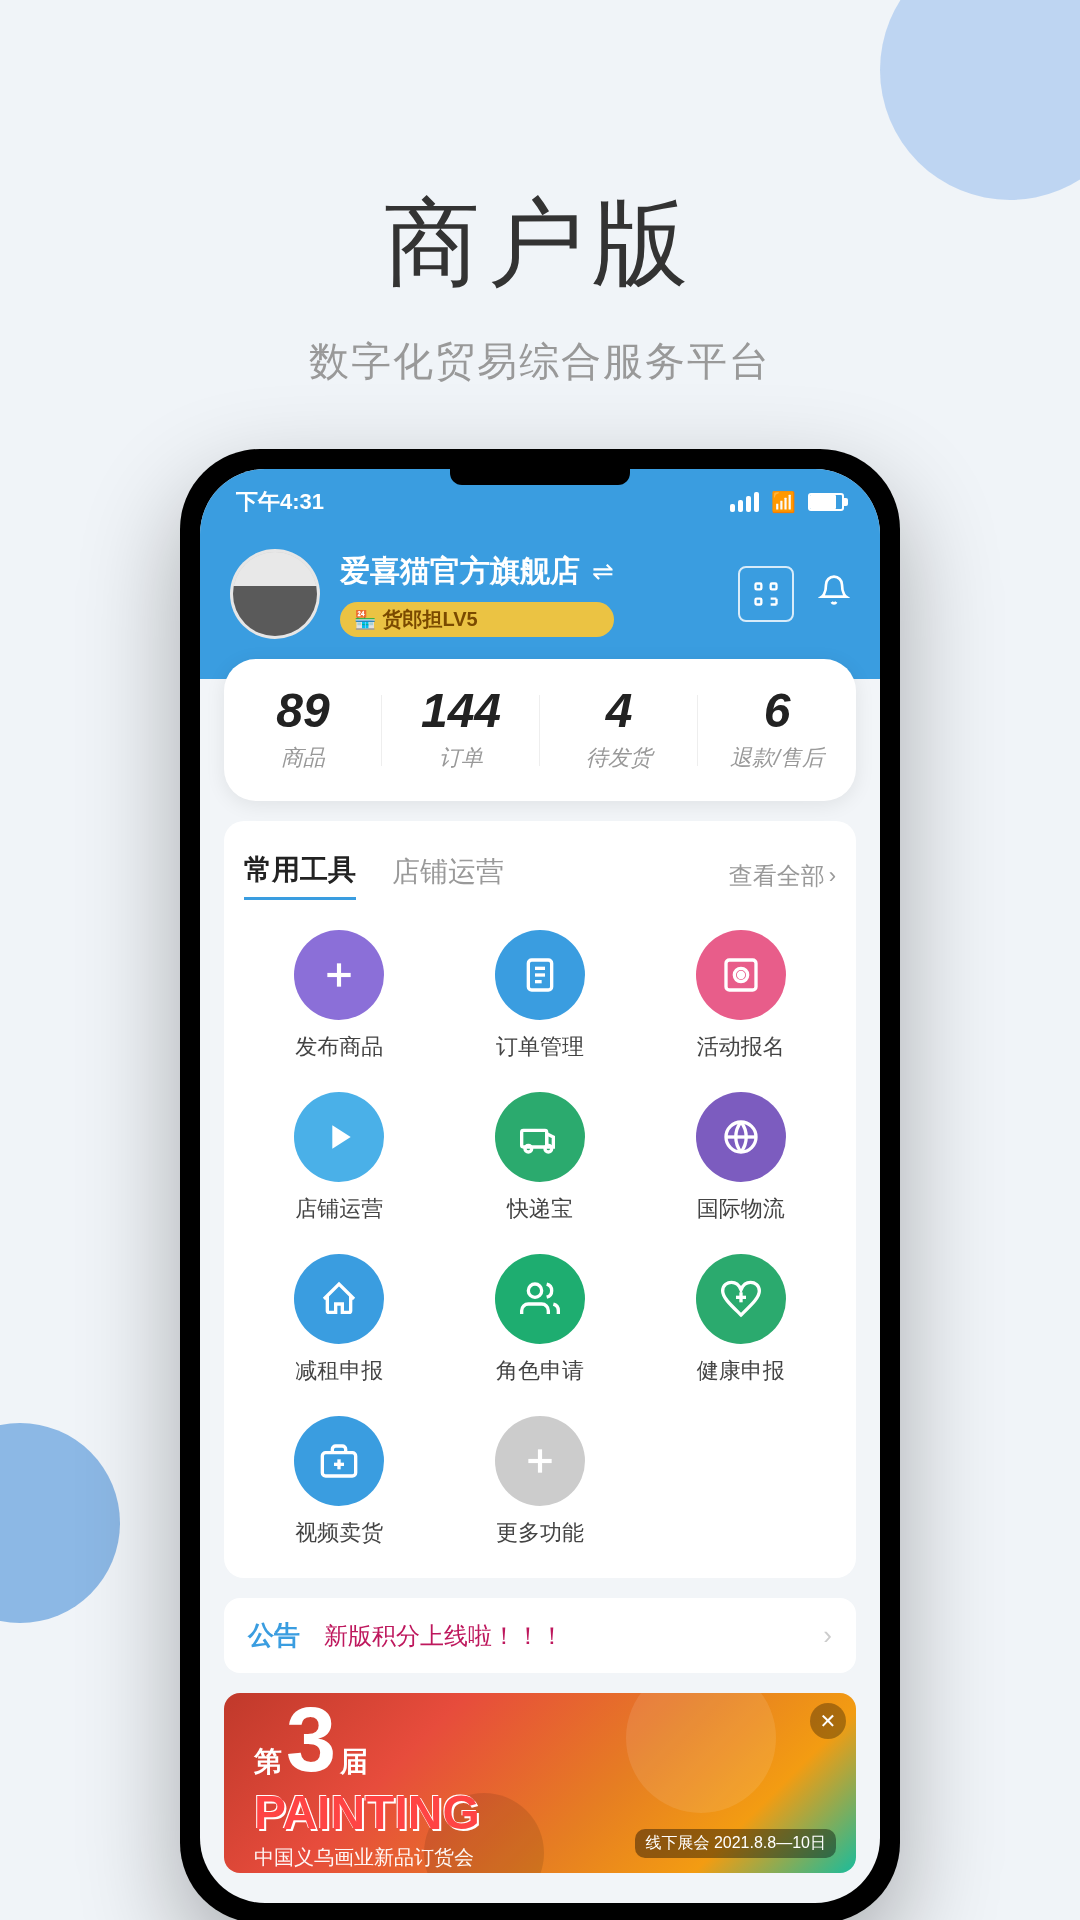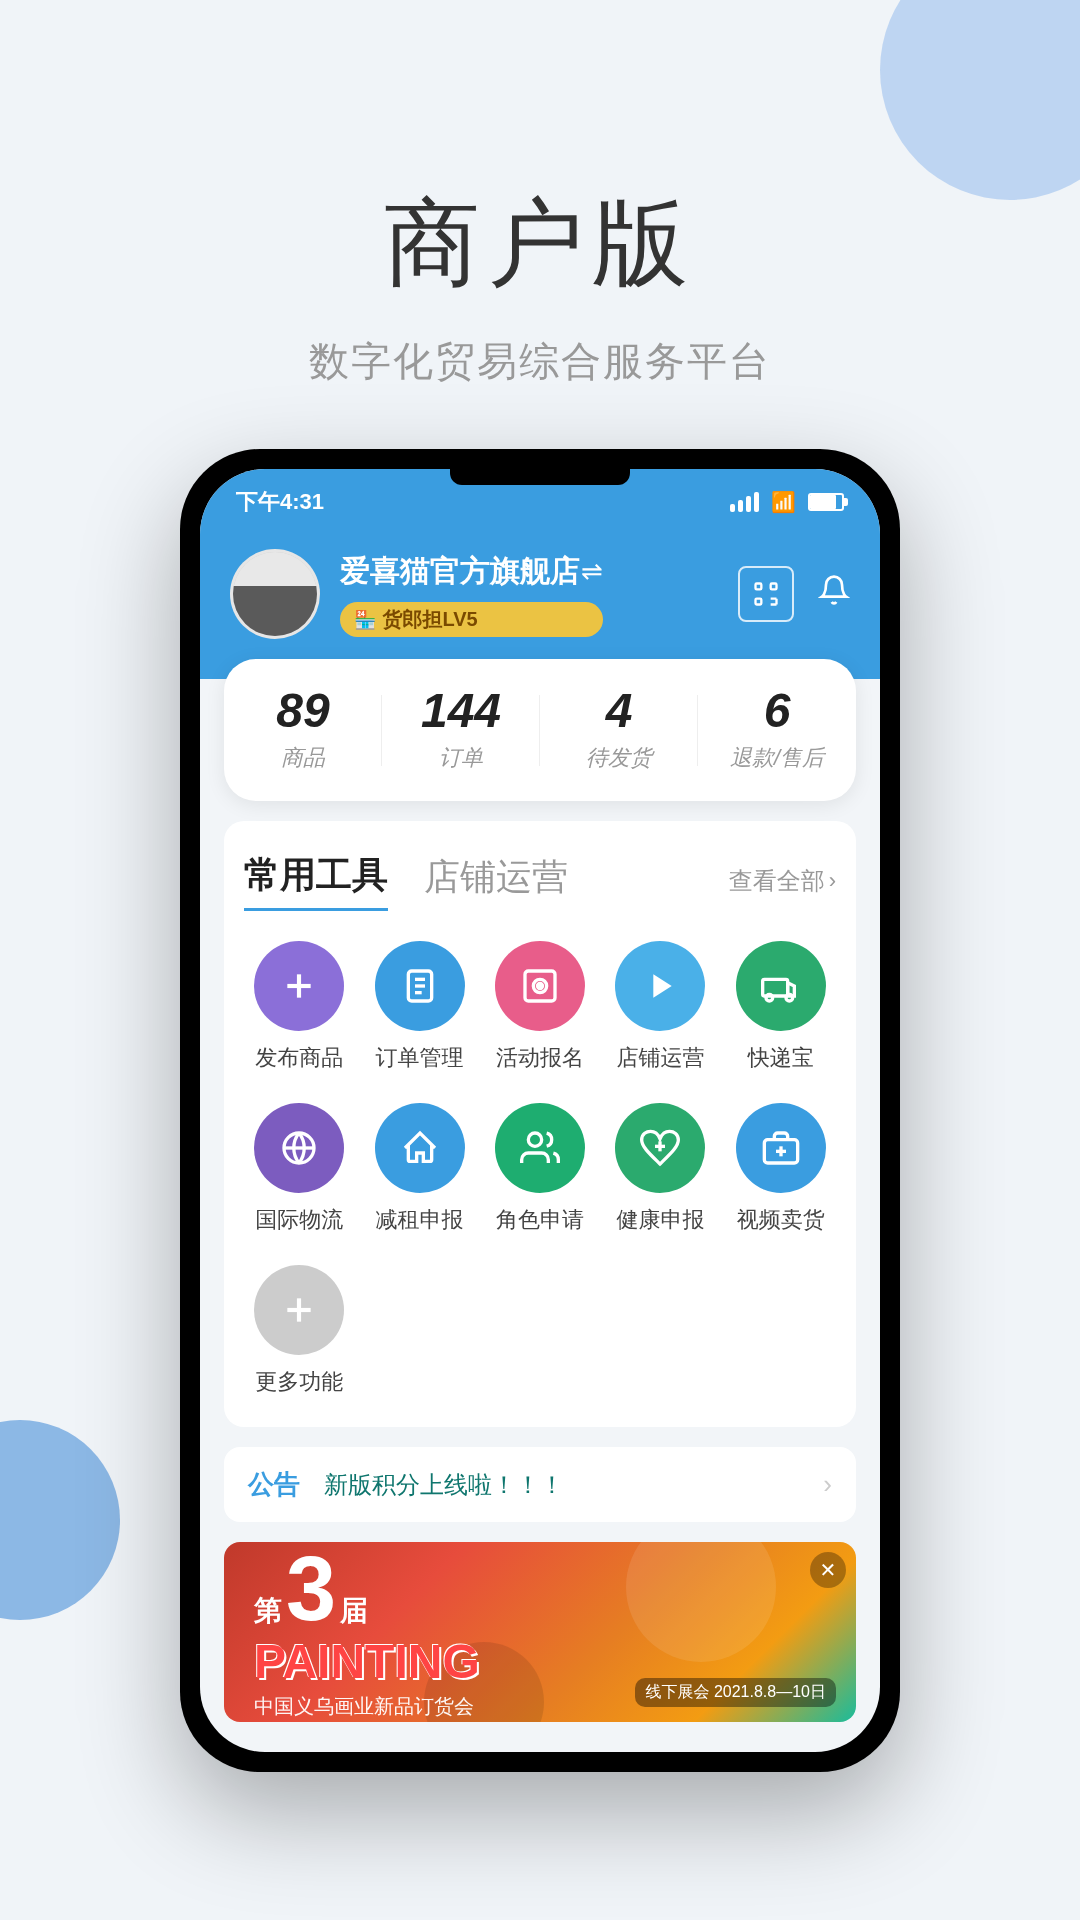--- a/index.html
+++ b/index.html
@@ -167,21 +167,21 @@
       border: 3px solid rgba(255,255,255,0.5);
     }
     .store-info {
       display: flex;
       flex-direction: column;
       gap: 10px;
     }
     .store-name-row {
       display: flex;
       align-items: center;
-      gap: 1px;
+      gap: 12px;
     }
     .store-name {
       color: white;
       font-size: 30px;
       font-weight: 600;
     }
     .switch-icon {
       color: white;
       font-size: 26px;
     }
@@ -266,21 +266,21 @@
       border-radius: 20px;
       padding: 30px 20px;
     }
 
     .tools-tabs {
       display: flex;
       align-items: center;
       margin-bottom: 30px;
     }
     .tab-item {
-      font-size: 36px;
+      font-size: 28px;
       color: #999;
       margin-right: 36px;
       padding-bottom: 8px;
       cursor: pointer;
     }
     .tab-item.active {
       color: #222;
       font-weight: 700;
       border-bottom: 3px solid #3a9de0;
     }
@@ -292,21 +292,21 @@
       align-items: center;
       gap: 4px;
     }
     .tab-more-arrow {
       font-size: 22px;
     }
 
     
     .icon-grid {
       display: grid;
-      grid-template-columns: repeat(5, 1fr);
+      grid-template-columns: repeat(3, 1fr);
       gap: 30px 10px;
     }
     .icon-item {
       display: flex;
       flex-direction: column;
       align-items: center;
       gap: 12px;
       cursor: pointer;
     }
     .icon-circle {
@@ -350,21 +350,21 @@
       gap: 24px;
     }
     .announce-tag {
       color: #3a9de0;
       font-size: 26px;
       font-weight: 700;
       flex-shrink: 0;
     }
     .announce-text {
       font-size: 24px;
-      color: #0f766e;
+      color: #be185d;
       flex: 1;
     }
     .announce-arrow {
       font-size: 26px;
       color: #ccc;
     }
 
     
     .banner-container {
       margin: 0 24px 30px;

